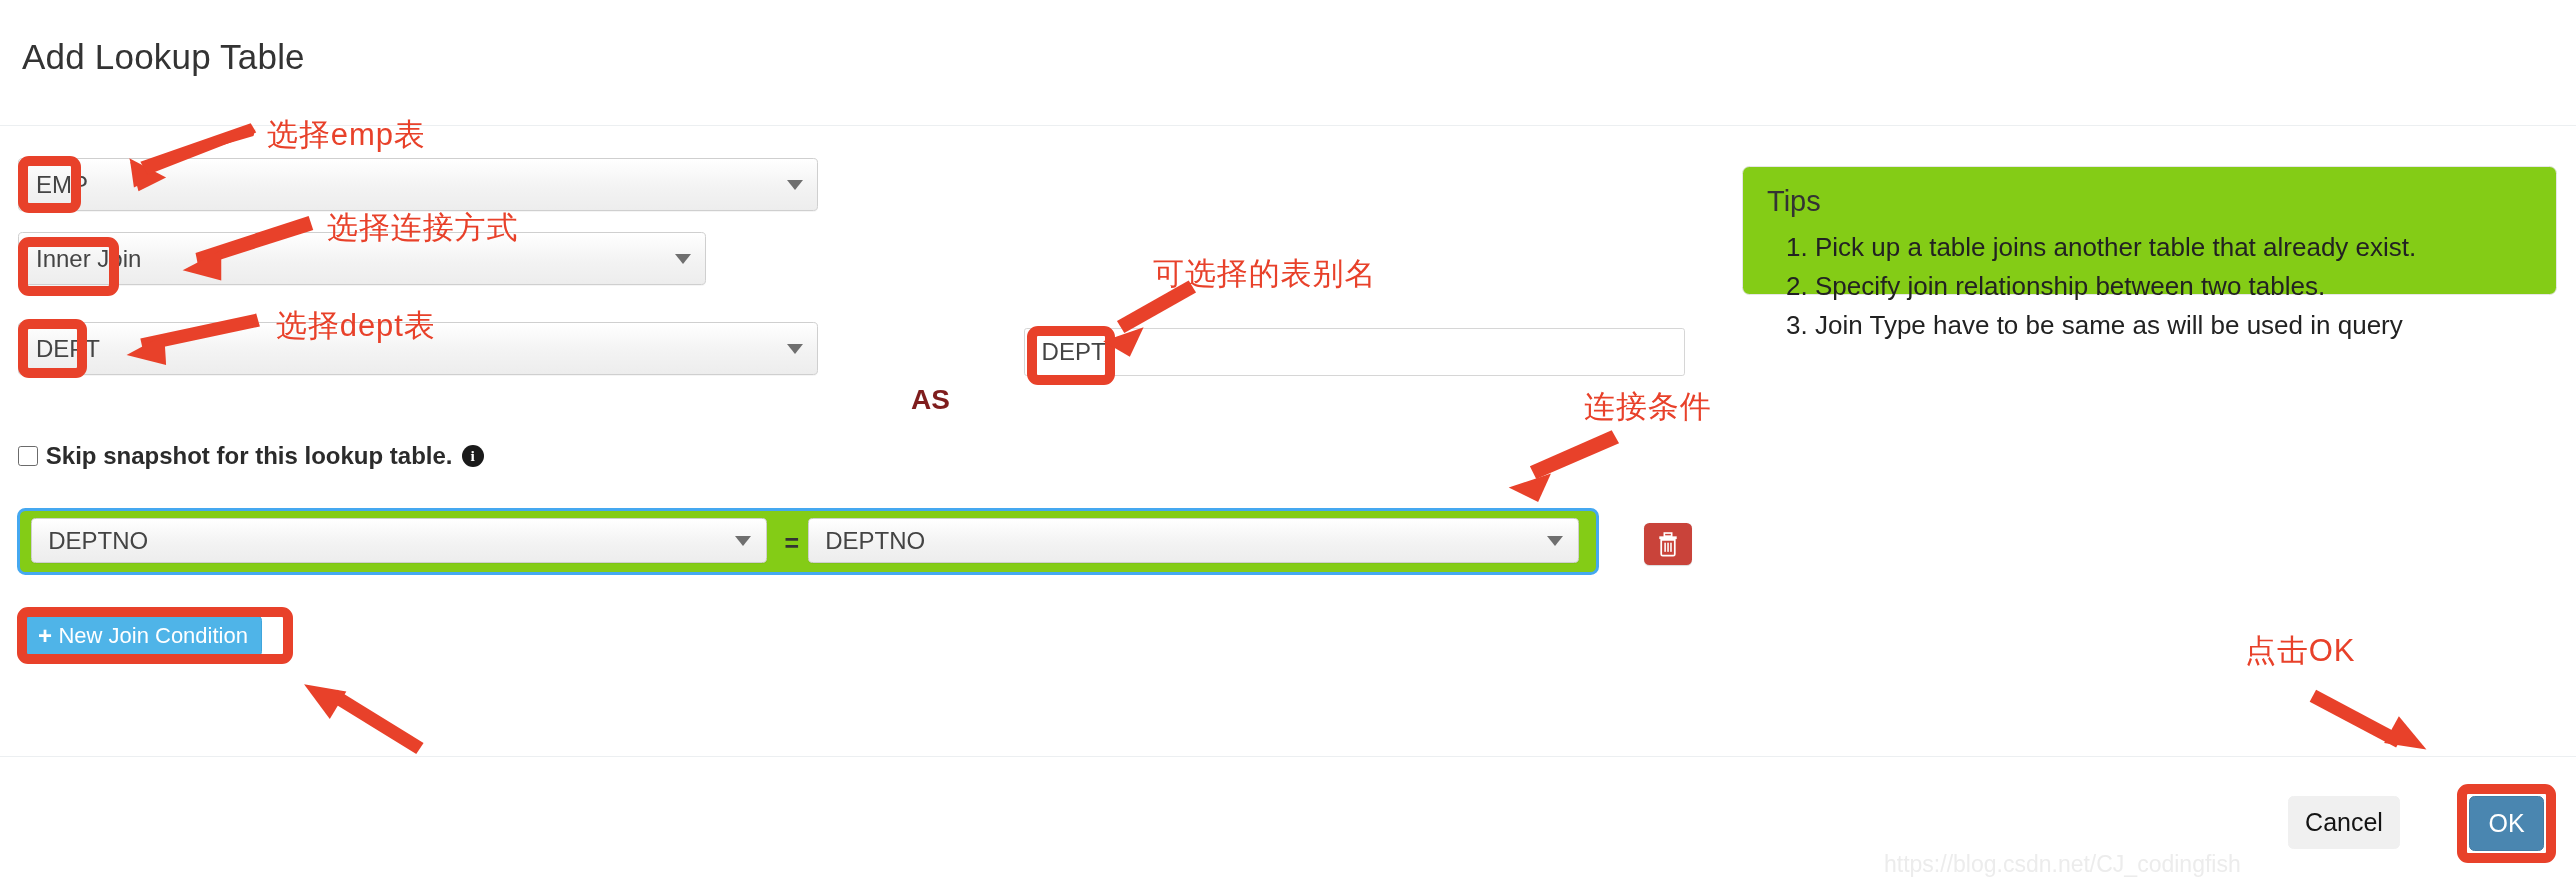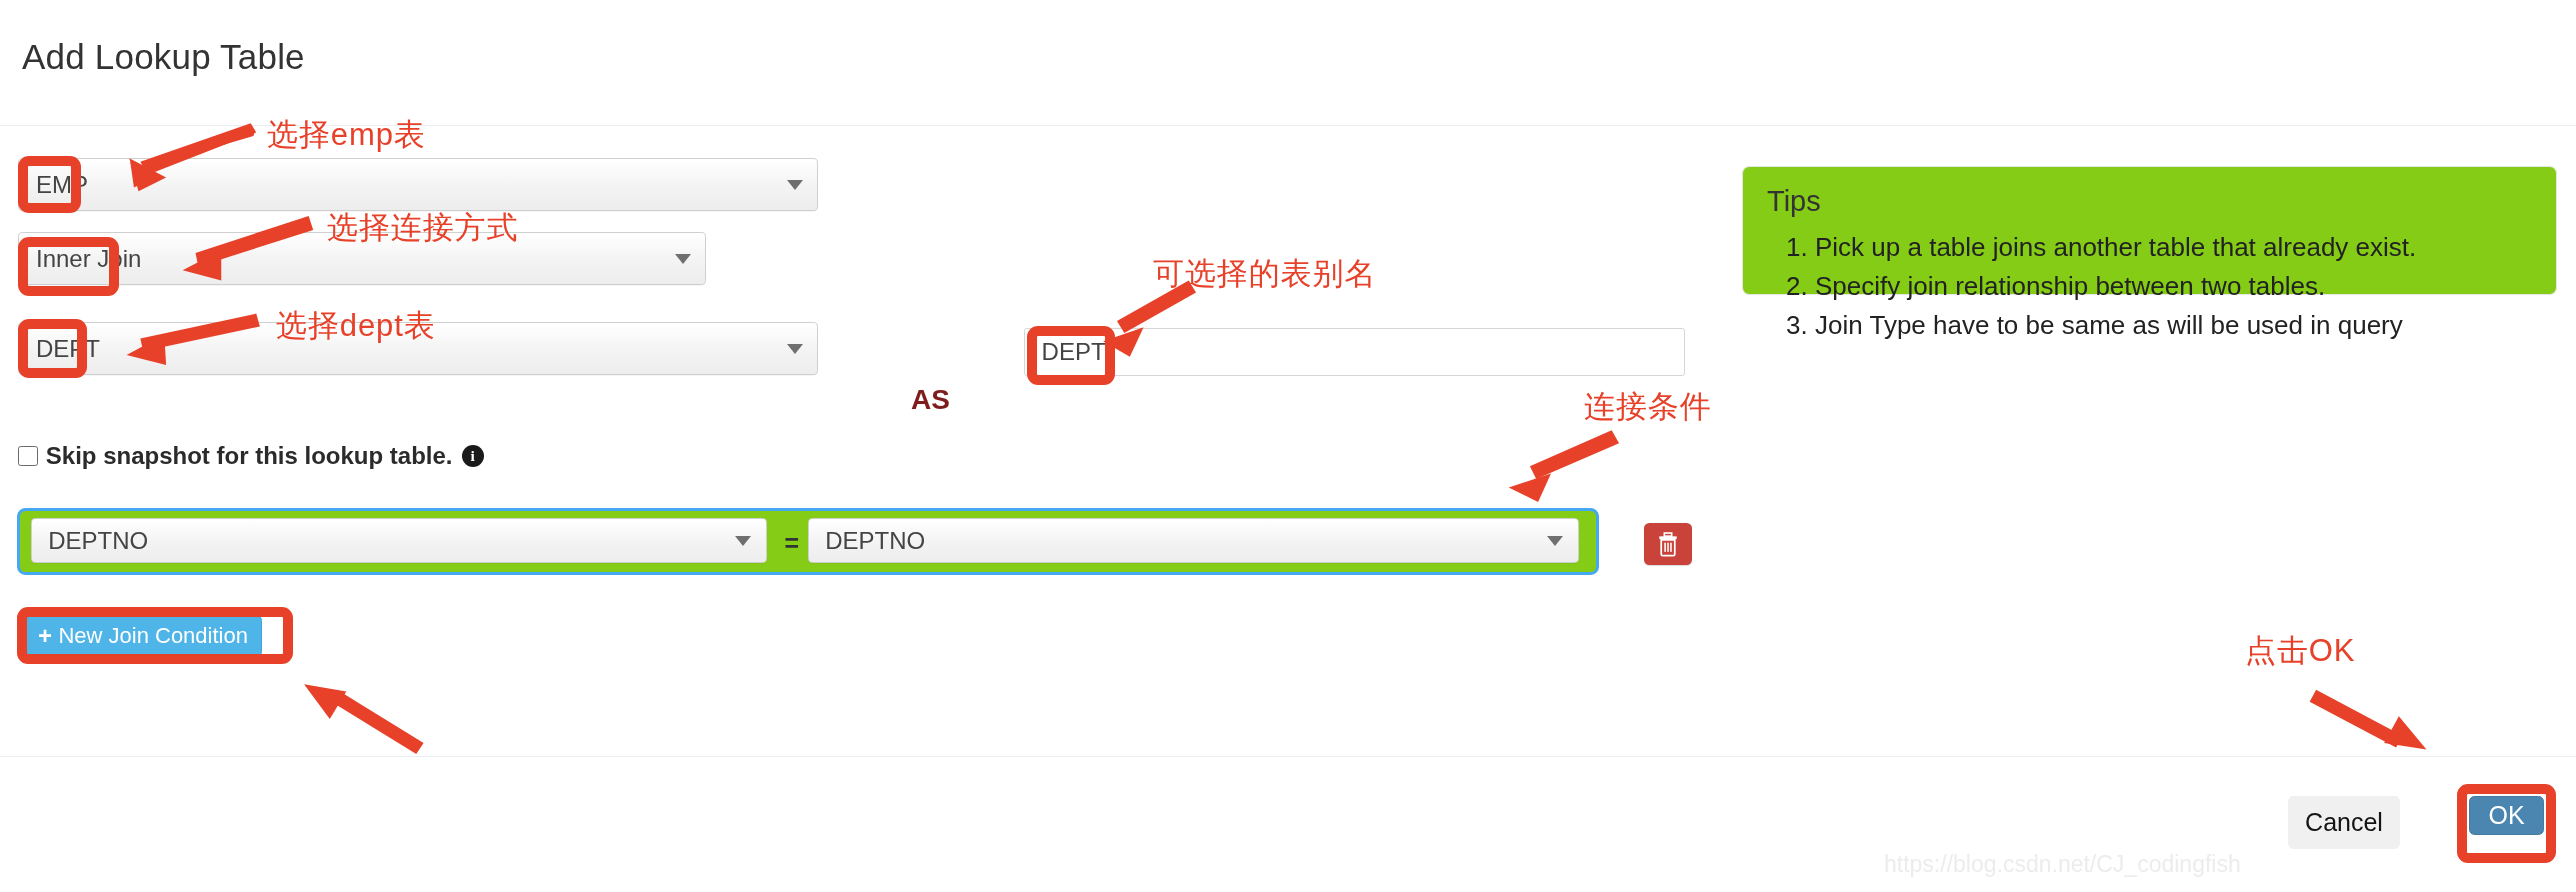--- a/index.html
+++ b/index.html
@@ -263,21 +263,21 @@
     font-size: 25px;
     display: flex;
     align-items: center;
     justify-content: center;
   }
   .btn-ok {
     position: absolute;
     left: 2469px;
     top: 796px;
     width: 75px;
-    height: 39px;
+    height: 55px;
     box-sizing: border-box;
     background: #4a86b0;
     border: 0.9px solid #437ca3;
     border-radius: 5.5px;
     color: #ffffff;
     font-size: 25px;
     display: flex;
     align-items: center;
     justify-content: center;
   }

